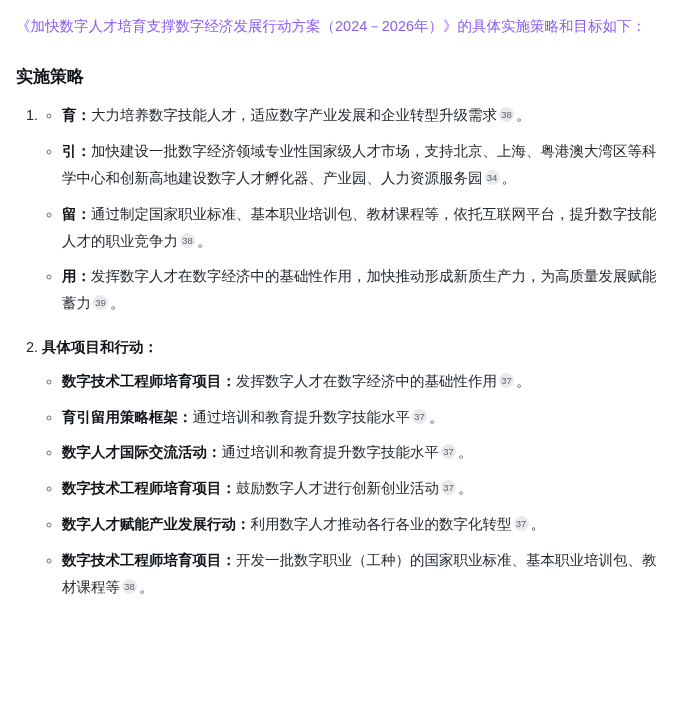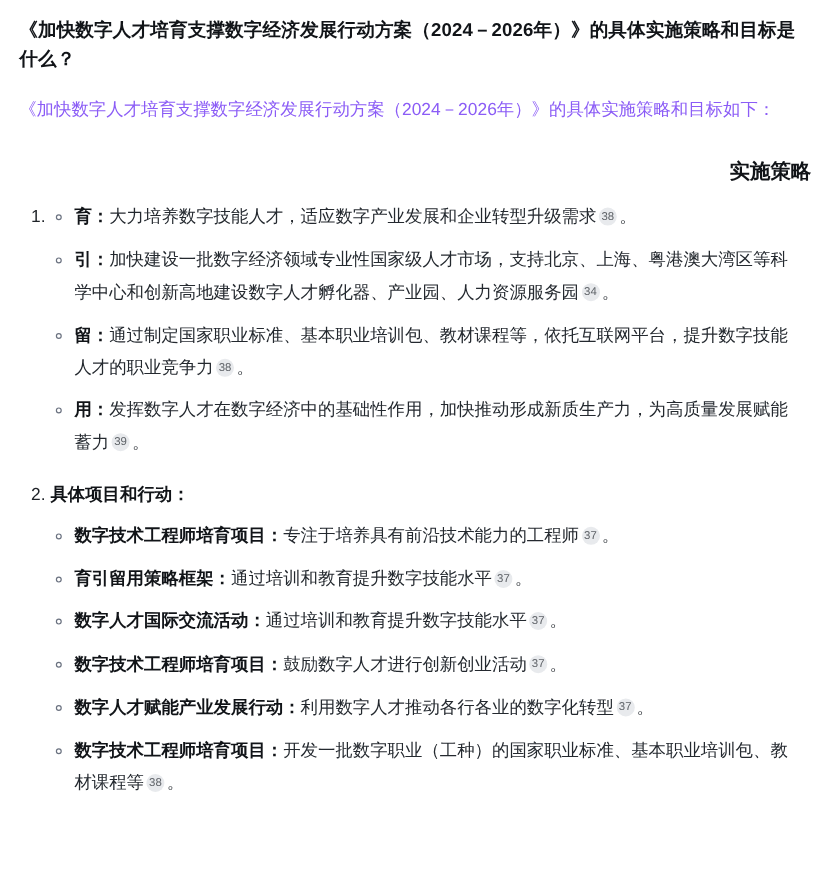--- a/index.html
+++ b/index.html
@@ -31,21 +31,20 @@
     font-size: 14.5px;
     line-height: 1.75;
     margin: 0 0 26px 0;
     color: #8b5cf6;
   }
   .h2 {
     font-size: 17px;
     font-weight: 700;
     margin: 0 0 14px 0;
     color: #111418;
-    text-align: right;
   }
   ol.outline {
     margin: 0;
     padding-left: 26px;
     list-style: decimal;
   }
   ol.outline > li {
     font-size: 14.5px;
     line-height: 1.7;
     margin-bottom: 10px;
@@ -87,21 +86,20 @@
     padding: 0 2px;
     box-sizing: border-box;
     font-family: "Liberation Sans", sans-serif;
   }
 </style>
 </head>
 <body>
 
 <div class="page">
 
-  <h1 class="q-title">《加快数字人才培育支撑数字经济发展行动方案（2024－2026年）》的具体实施策略和目标是什么？</h1>
 
   <p class="intro">《加快数字人才培育支撑数字经济发展行动方案（2024－2026年）》的具体实施策略和目标如下：</p>
 
   <h2 class="h2">实施策略</h2>
 
   <ol class="outline">
 
     <li>
       <ul class="sub">
         <li>
@@ -116,21 +114,21 @@
         <li>
           <span class="term">用</span><span class="term">：</span><span>发挥数字人才在数字经济中的基础性作用，加快推动形成新质生产力，为高质量发展赋能蓄力</span><span class="ref">39</span><span>。</span>
         </li>
       </ul>
     </li>
 
     <li>
       <span class="li-head">具体项目和行动：</span>
       <ul class="sub">
         <li>
-          <span class="term">数字技术工程师培育项目</span><span class="term">：</span><span>专注于培养具有前沿技术能力的工程师</span><span class="ref">37</span><span>。</span>
+          <span class="term">数字技术工程师培育项目</span><span class="term">：</span><span>发挥数字人才在数字经济中的基础性作用</span><span class="ref">37</span><span>。</span>
         </li>
         <li>
           <span class="term">育引留用策略框架</span><span class="term">：</span><span>通过培训和教育提升数字技能水平</span><span class="ref">37</span><span>。</span>
         </li>
         <li>
           <span class="term">数字人才国际交流活动</span><span class="term">：</span><span>通过培训和教育提升数字技能水平</span><span class="ref">37</span><span>。</span>
         </li>
         <li>
           <span class="term">数字技术工程师培育项目</span><span class="term">：</span><span>鼓励数字人才进行创新创业活动</span><span class="ref">37</span><span>。</span>
         </li>

